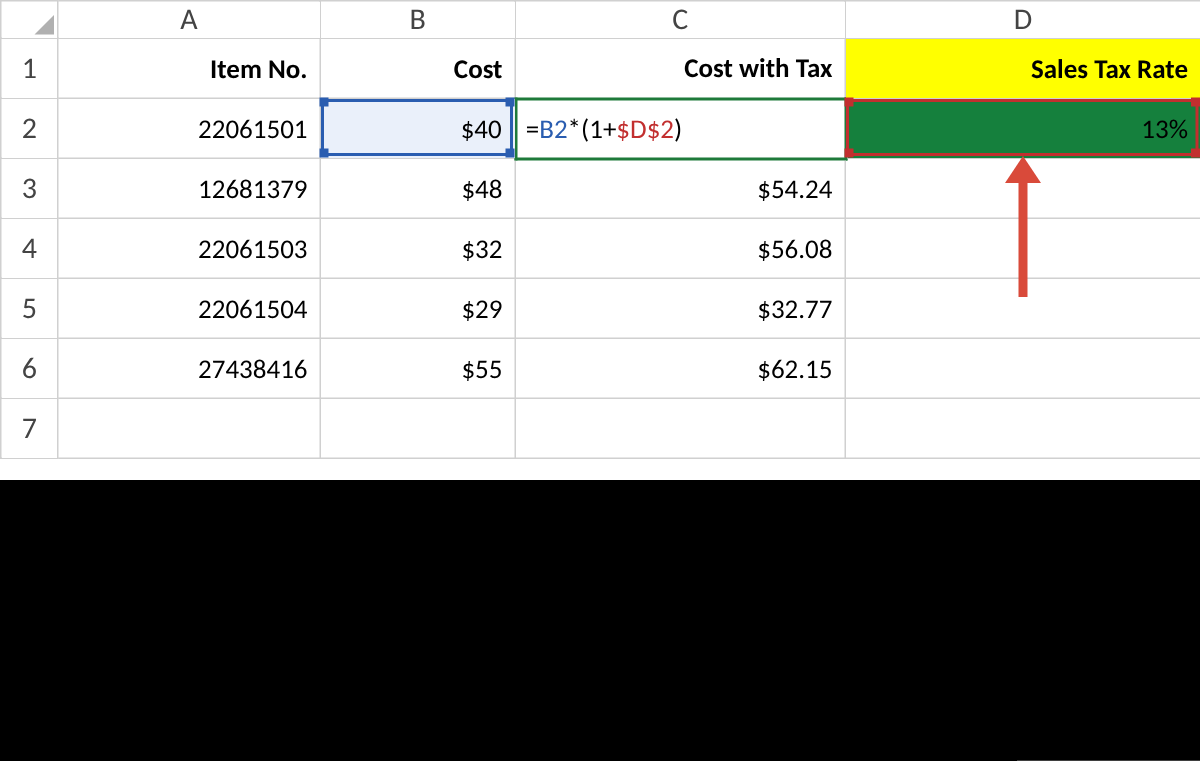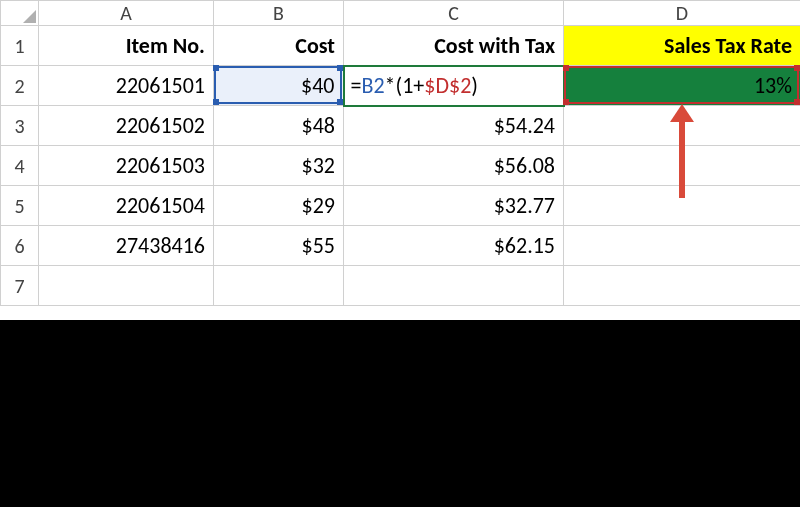--- a/index.html
+++ b/index.html
@@ -18,21 +18,21 @@
   }
   table {
     border-collapse: collapse;
     table-layout: fixed;
     width: 100%;
   }
   td, th {
     border: 1px solid #d0d0d0;
     padding: 0 8px;
     height: 40px;
-    font-size: 22px;
+    font-size: 18px;
     text-align: right;
     color: #000;
     position: relative;
     white-space: nowrap;
     overflow: visible;
     vertical-align: middle;
   }
   
   tr.colhdr td {
     background: #fff;
@@ -182,21 +182,21 @@
     <td class="cell">22061501</td>
     <td class="cell ref-b2" id="cell-B2">$40</td>
     <td class="cell formula-cell" id="cell-C2">
       <span class="tok-eq">=</span><span class="tok-b2">B2</span><span class="tok-op">*(1+</span><span class="tok-d2">$D$2</span><span class="tok-op">)</span>
     </td>
     <td class="cell ref-d2" id="cell-D2">13%</td>
   </tr>
 
   <tr>
     <td class="rowhdr">3</td>
-    <td class="cell">22061502</td>
+    <td class="cell">12681379</td>
     <td class="cell">$48</td>
     <td class="cell">$54.24</td>
     <td class="cell"></td>
   </tr>
   <tr>
     <td class="rowhdr">4</td>
     <td class="cell">22061503</td>
     <td class="cell">$32</td>
     <td class="cell">$56.08</td>
     <td class="cell"></td>

